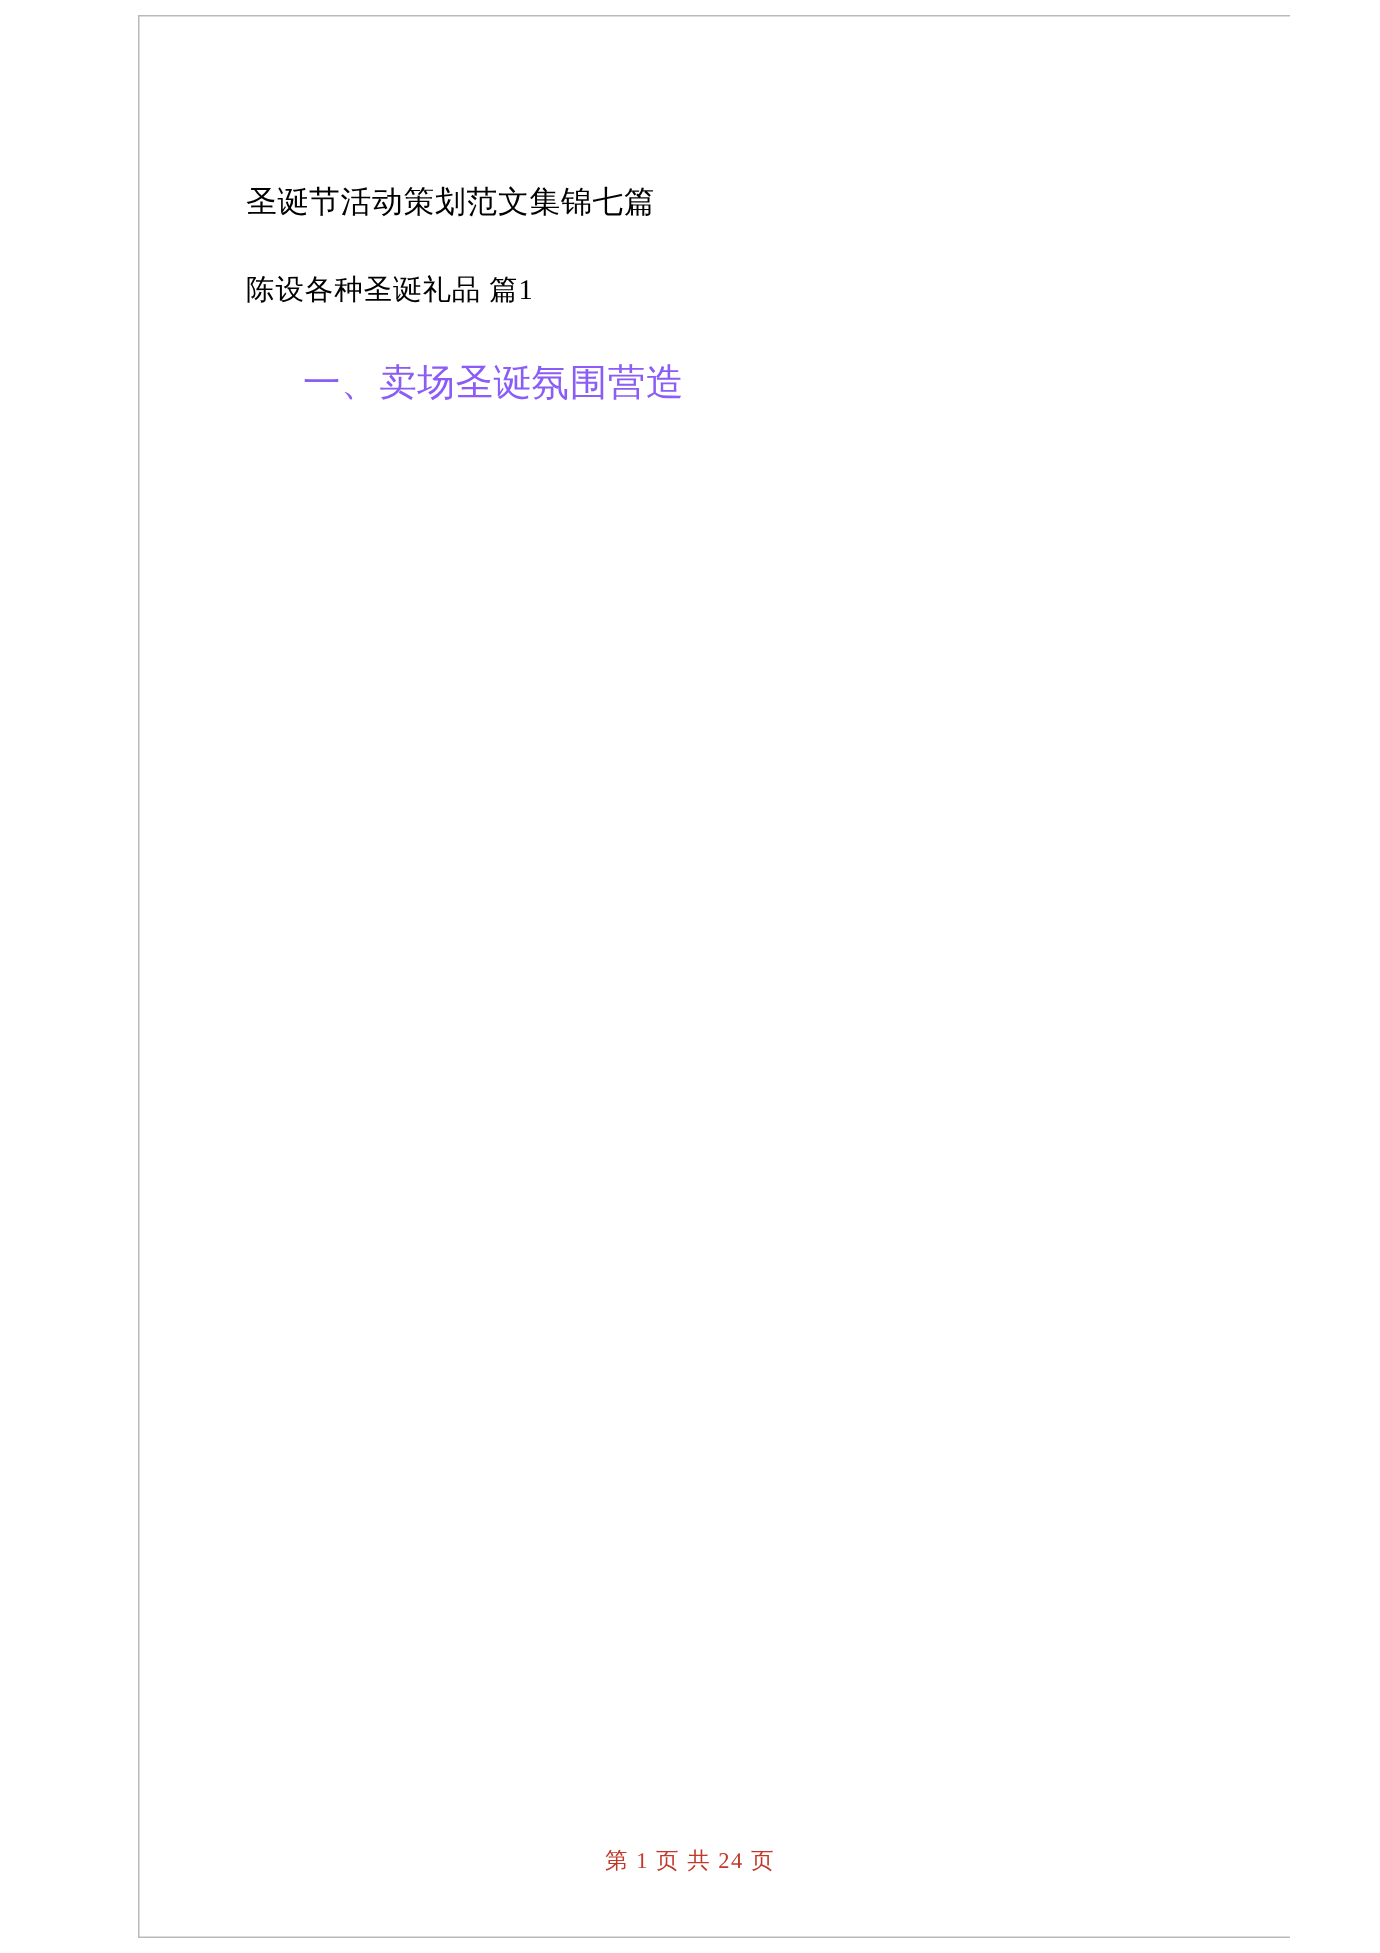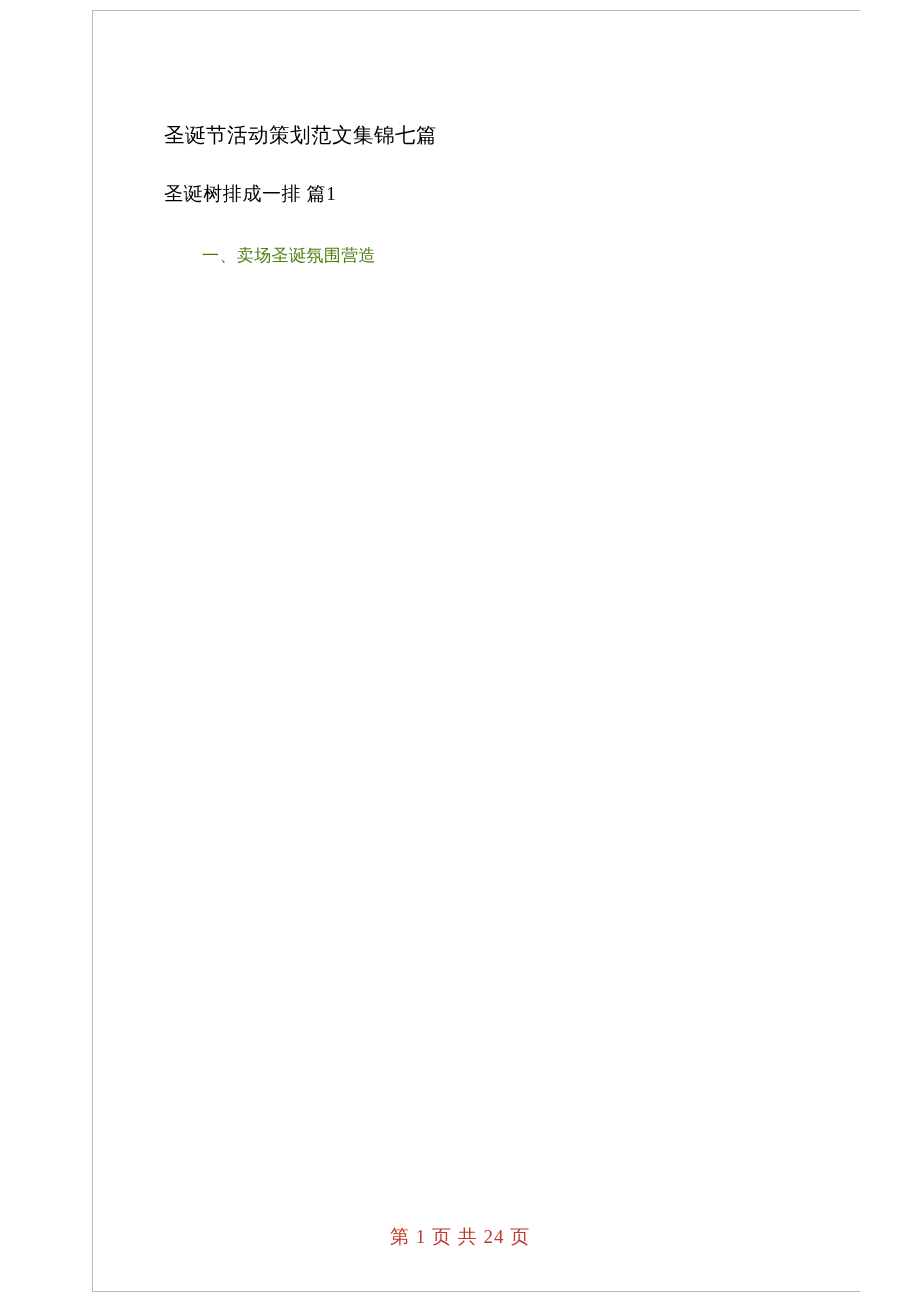--- a/index.html
+++ b/index.html
@@ -46,53 +46,53 @@
   }
   .sub-title {
     font-size: 19px;
     line-height: 32px;
     color: #000;
     letter-spacing: 0.6px;
     margin: 0 0 22px 0;
     font-weight: normal;
   }
   .para {
-    font-size: 17px;
+    font-size: 25px;
     line-height: 47px;
-    color: #4d7c0f;
+    color: #8b5cf6;
     letter-spacing: 0.4px;
     margin: 0 0 0 0;
     text-align: justify;
     text-justify: inter-ideograph;
   }
   .para.indent {
     text-indent: 38px;
   }
   .footer {
     position: absolute;
     left: 0;
     right: 0;
     bottom: 52px;
     text-align: center;
-    font-size: 19px;
+    font-size: 15px;
     color: #c0392b;
     letter-spacing: 1px;
   }
   .footer span { color: #c0392b; }
 </style>
 </head>
 <body>
 
 <div class="page">
   <div class="page-border"></div>
 
   <div class="content">
     <div class="doc-title">圣诞节活动策划范文集锦七篇</div>
 
-    <div class="sub-title">圣诞树排成一排  篇1</div>
+    <div class="sub-title">陈设各种圣诞礼品  篇1</div>
 
     <p class="para indent">一、卖场圣诞氛围营造</p>
   </div>
 
   <div class="footer">
     <span>第 1 页   共 24 页</span>
   </div>
 </div>
 
 </body></html>

